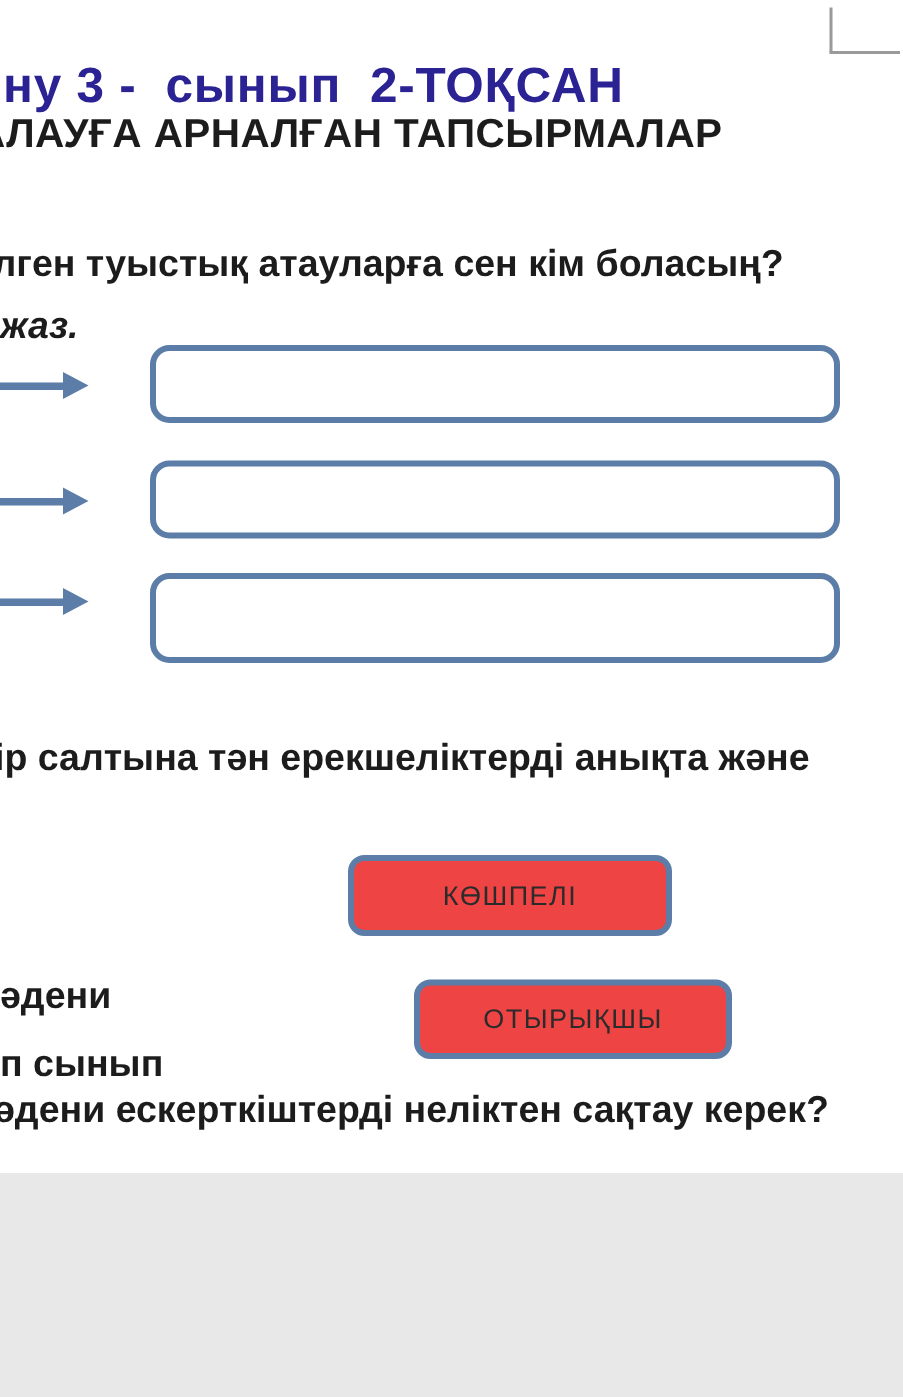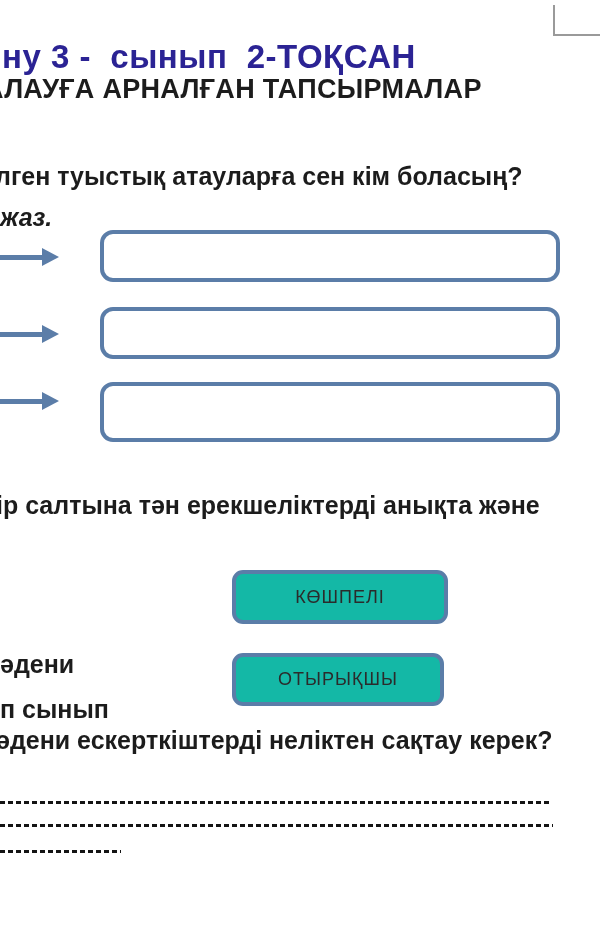--- a/index.html
+++ b/index.html
@@ -9,21 +9,21 @@
     --corner: #9a9a9a;
   }
   html,body{margin:0;padding:0;}
   body{
     font-family:"Liberation Sans", sans-serif;
     background:#e8e8e8;
   }
   .page{
     position:relative;
     width:602px;
-    height:931px;
+    height:782px;
     background:#ffffff;
     overflow:hidden;
   }
   .abs{position:absolute;}
 
   
   .corner-v{left:553px; top:5px; width:2px; height:30px; background:var(--corner);}
   .corner-h{left:553px; top:34px; width:47px; height:2px; background:var(--corner);}
 
   
@@ -76,27 +76,27 @@
   }
   .abox1{top:230px; height:52px;}
   .abox2{top:307px; height:52px;}
   .abox3{top:382px; height:60px;}
 
   
   .option-box{
     left:232px; width:216px; height:54px;
     border:4px solid var(--accent);
     border-radius:11px;
-    background:#14b8a6;
+    background:#ef4444;
     box-sizing:border-box;
     display:flex; align-items:center; justify-content:center;
     font-size:18px; color:#2b2b2b; letter-spacing:1px;
   }
   .obox1{top:570px;}
-  .obox2{top:653px; width:212px; height:53px;}
+  .obox2{top:653px; width:212px; height:53px;margin-left:44px;}
 
   
   .dash-line{
     height:3px;
     background:repeating-linear-gradient(90deg, #141414 0 5px, transparent 5px 8px);
   }
   .dline1{left:0; top:801px; width:552px;}
   .dline2{left:0; top:824px; width:553px;}
   .dline3{left:0; top:850px; width:121px;}
 </style>

